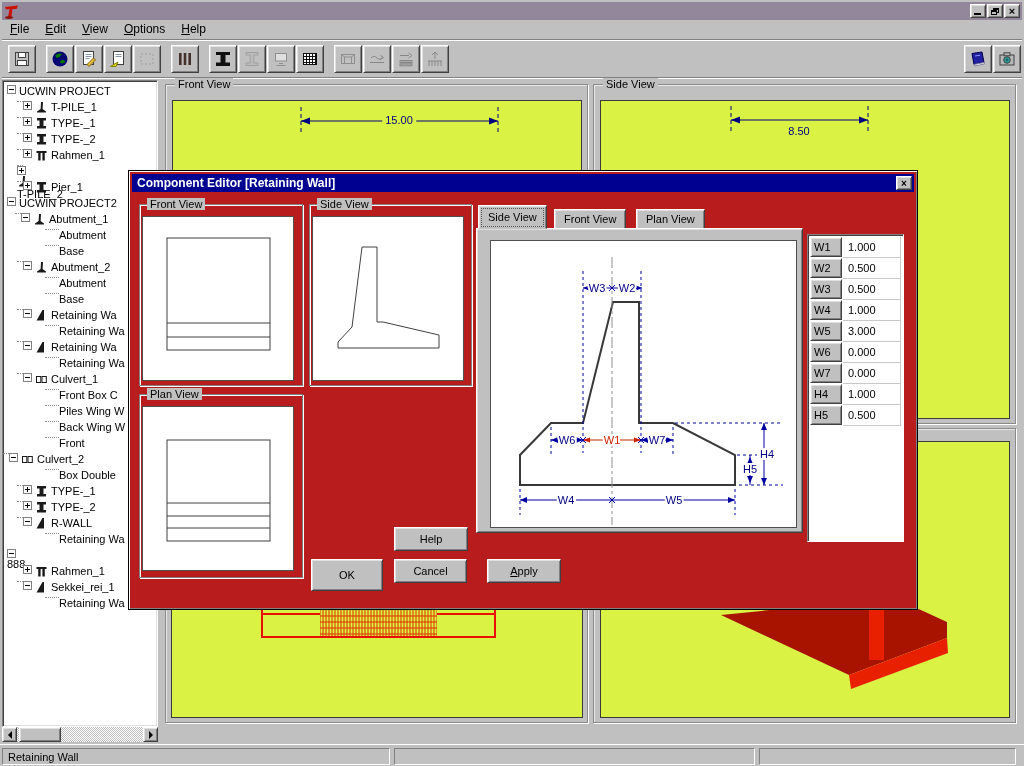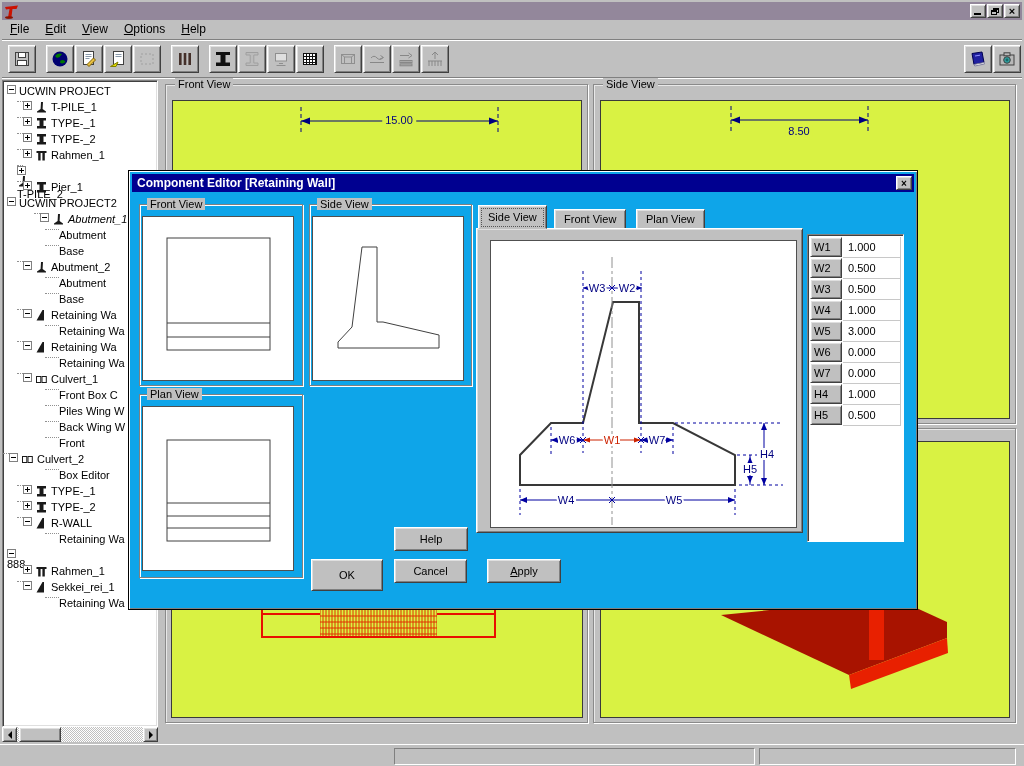--- a/index.html
+++ b/index.html
@@ -40,21 +40,21 @@
 .tri-l{width:0;height:0;border:4px solid transparent;border-right-color:#000;border-left:none}
 .tri-r{width:0;height:0;border:4px solid transparent;border-left-color:#000;border-right:none}
 .strack{flex:1;position:relative;background-image:linear-gradient(45deg,#fff 25%,transparent 25%,transparent 75%,#fff 75%),linear-gradient(45deg,#fff 25%,transparent 25%,transparent 75%,#fff 75%);background-size:2px 2px;background-position:0 0,1px 1px;background-color:#c0c0c0}
 .sthumb{position:absolute;left:2px;top:0;width:42px;height:15px}
 
 .viewport{position:absolute;border:1px solid #8a8a8a;box-shadow:1px 1px 0 #fff,inset 1px 1px 0 #e8e8e8}
 .vplabel{position:absolute;top:-7px;left:9px;background:#c0c0c0;padding:0 3px;font-size:11px}
 .vpcanvas{position:absolute;background:#d9f243;border:1px solid #3a3a3a;overflow:hidden}
 .dimlabel{position:absolute;transform:translateX(-50%);background:#d9f243;color:#000080;padding:0 3px;font-size:11px}
 
-.dialog{position:absolute;left:128px;top:170px;width:790px;height:440px;background:#0ea5e9;border:1px solid #000;box-shadow:inset 1px 1px 0 #fff,inset -1px -1px 0 #808080;z-index:10}
+.dialog{position:absolute;left:128px;top:170px;width:790px;height:440px;background:#b91c1c;border:1px solid #000;box-shadow:inset 1px 1px 0 #fff,inset -1px -1px 0 #808080;z-index:10}
 .dtitle{position:absolute;left:3px;top:3px;right:3px;height:18px;background:#000090;display:flex;align-items:center;padding-left:5px}
 .dtitle-text{color:#fff;font-weight:bold;font-size:12px}
 .dclose{margin-left:auto;margin-right:2px;width:16px;height:14px;display:flex;align-items:center;justify-content:center;font-size:10px;font-weight:bold}
 .fieldset{position:absolute;border:1px solid #808080;box-shadow:1px 1px 0 #fff,inset 1px 1px 0 #fff}
 .flabel{position:absolute;top:-7px;left:7px;background:#c0c0c0;padding:0 3px;font-size:11px}
 .wpanel{position:absolute;background:#fff;border:1px solid #505050}
 .btn{position:absolute;font-size:11px;display:flex;align-items:center;justify-content:center}
 .tab{position:absolute;background:#c0c0c0;border:1px solid;border-color:#fff #404040 transparent #fff;box-shadow:inset 1px 1px 0 #dfdfdf,inset -1px 0 0 #808080;display:flex;align-items:center;justify-content:center;padding:0 9px;font-size:11px}
 .tab.active{z-index:3}
 .tab.active::after{content:"";position:absolute;left:2px;right:2px;top:2px;bottom:1px;border:1px dotted #555}
@@ -291,21 +291,21 @@
         <svg width="13" height="13" viewBox="0 0 13 13">
           <path d="M2 1 H11 V3.5 H8.5 V9 H11 V11.5 H2 V9 H4.5 V3.5 H2 Z" fill="#1a1a1a"></path>
         </svg>
       </span>
       <span class="tlabel">Pier_1</span>
     </div>
     <div class="trow" style="padding-left: 4px;">
       <span class="texp"></span>
       <span class="tlabel">UCWIN PROJECT2</span>
     </div>
-    <div class="trow" style="padding-left: 31px; font-style: italic;">
+    <div class="trow" style="padding-left: 12px;">
       <span class="tdots" style="width: 6px;"></span>
       <span class="texp"></span>
       <span class="ticon">
         <svg width="13" height="13" viewBox="0 0 13 13">
           <path d="M6 1 L8 1 L7.6 8 L11 10.5 L11 11.5 L2 11.5 L2 10.5 L5.6 8 Z" fill="#1a1a1a"></path>
         </svg>
       </span>
       <span class="tlabel">Abutment_1</span>
     </div>
     <div class="trow" style="padding-left: 42px;">
@@ -399,21 +399,21 @@
           <g fill="none" stroke="#1a1a1a">
             <rect x="1.5" y="3.5" width="4.3" height="6"></rect>
             <rect x="7" y="3.5" width="4.3" height="6"></rect>
           </g>
         </svg>
       </span>
       <span class="tlabel">Culvert_2</span>
     </div>
     <div class="trow" style="padding-left: 42px;">
       <span class="tdots" style="width: 14px;"></span>
-      <span class="tlabel">Box Editor</span>
+      <span class="tlabel">Box Double</span>
     </div>
     <div class="trow" style="padding-left: 14px;">
       <span class="tdots" style="width: 6px;"></span>
       <span class="texp plus"></span>
       <span class="ticon">
         <svg width="13" height="13" viewBox="0 0 13 13">
           <path d="M2 1 H11 V3.5 H8.5 V9 H11 V11.5 H2 V9 H4.5 V3.5 H2 Z" fill="#1a1a1a"></path>
         </svg>
       </span>
       <span class="tlabel">TYPE-_1</span>
@@ -706,15 +706,16 @@
         <div class="dtd">1.000</div>
       </div>
       <div class="dtrow">
         <div class="dth raised">H5</div>
         <div class="dtd">0.500</div>
       </div>
     </div>
 </div>
 
 <div class="statusbar">
+  <span class="spanel" style="left:2px;width:388px">Retaining Wall</span>
   <span class="spanel" style="left:394px;width:361px"></span>
   <span class="spanel" style="left:759px;width:257px"></span>
 </div>
 
 </body></html>

